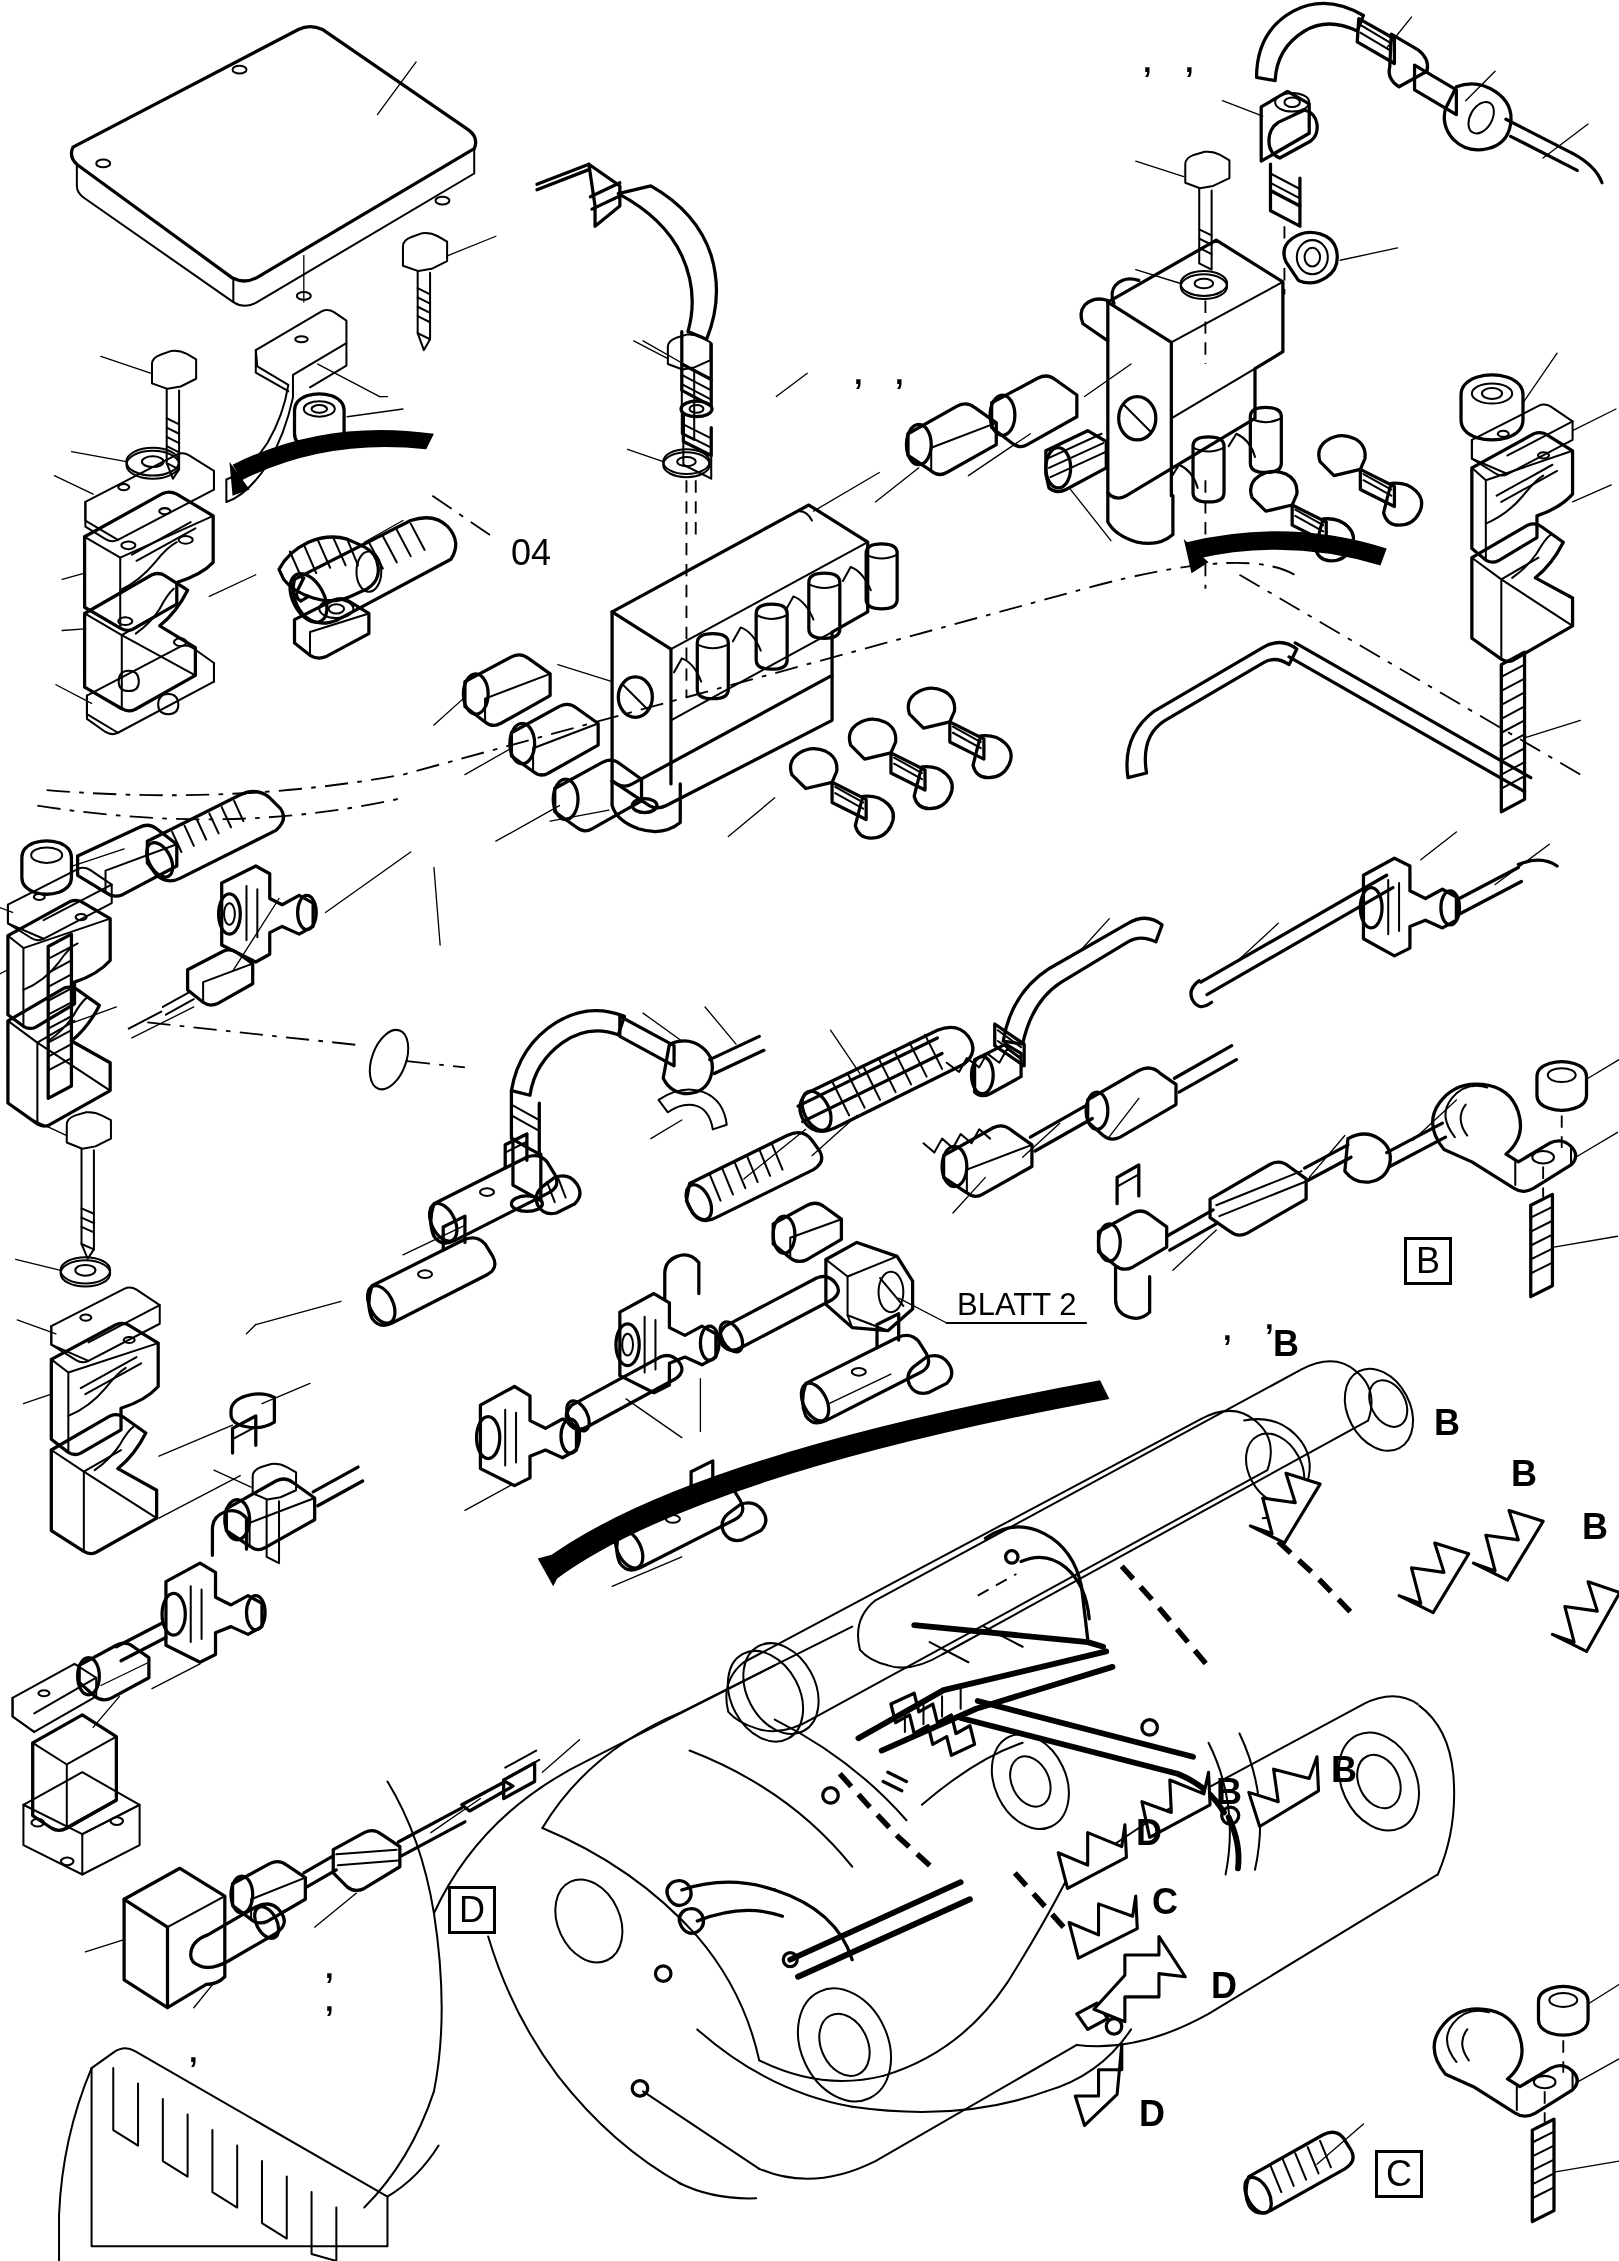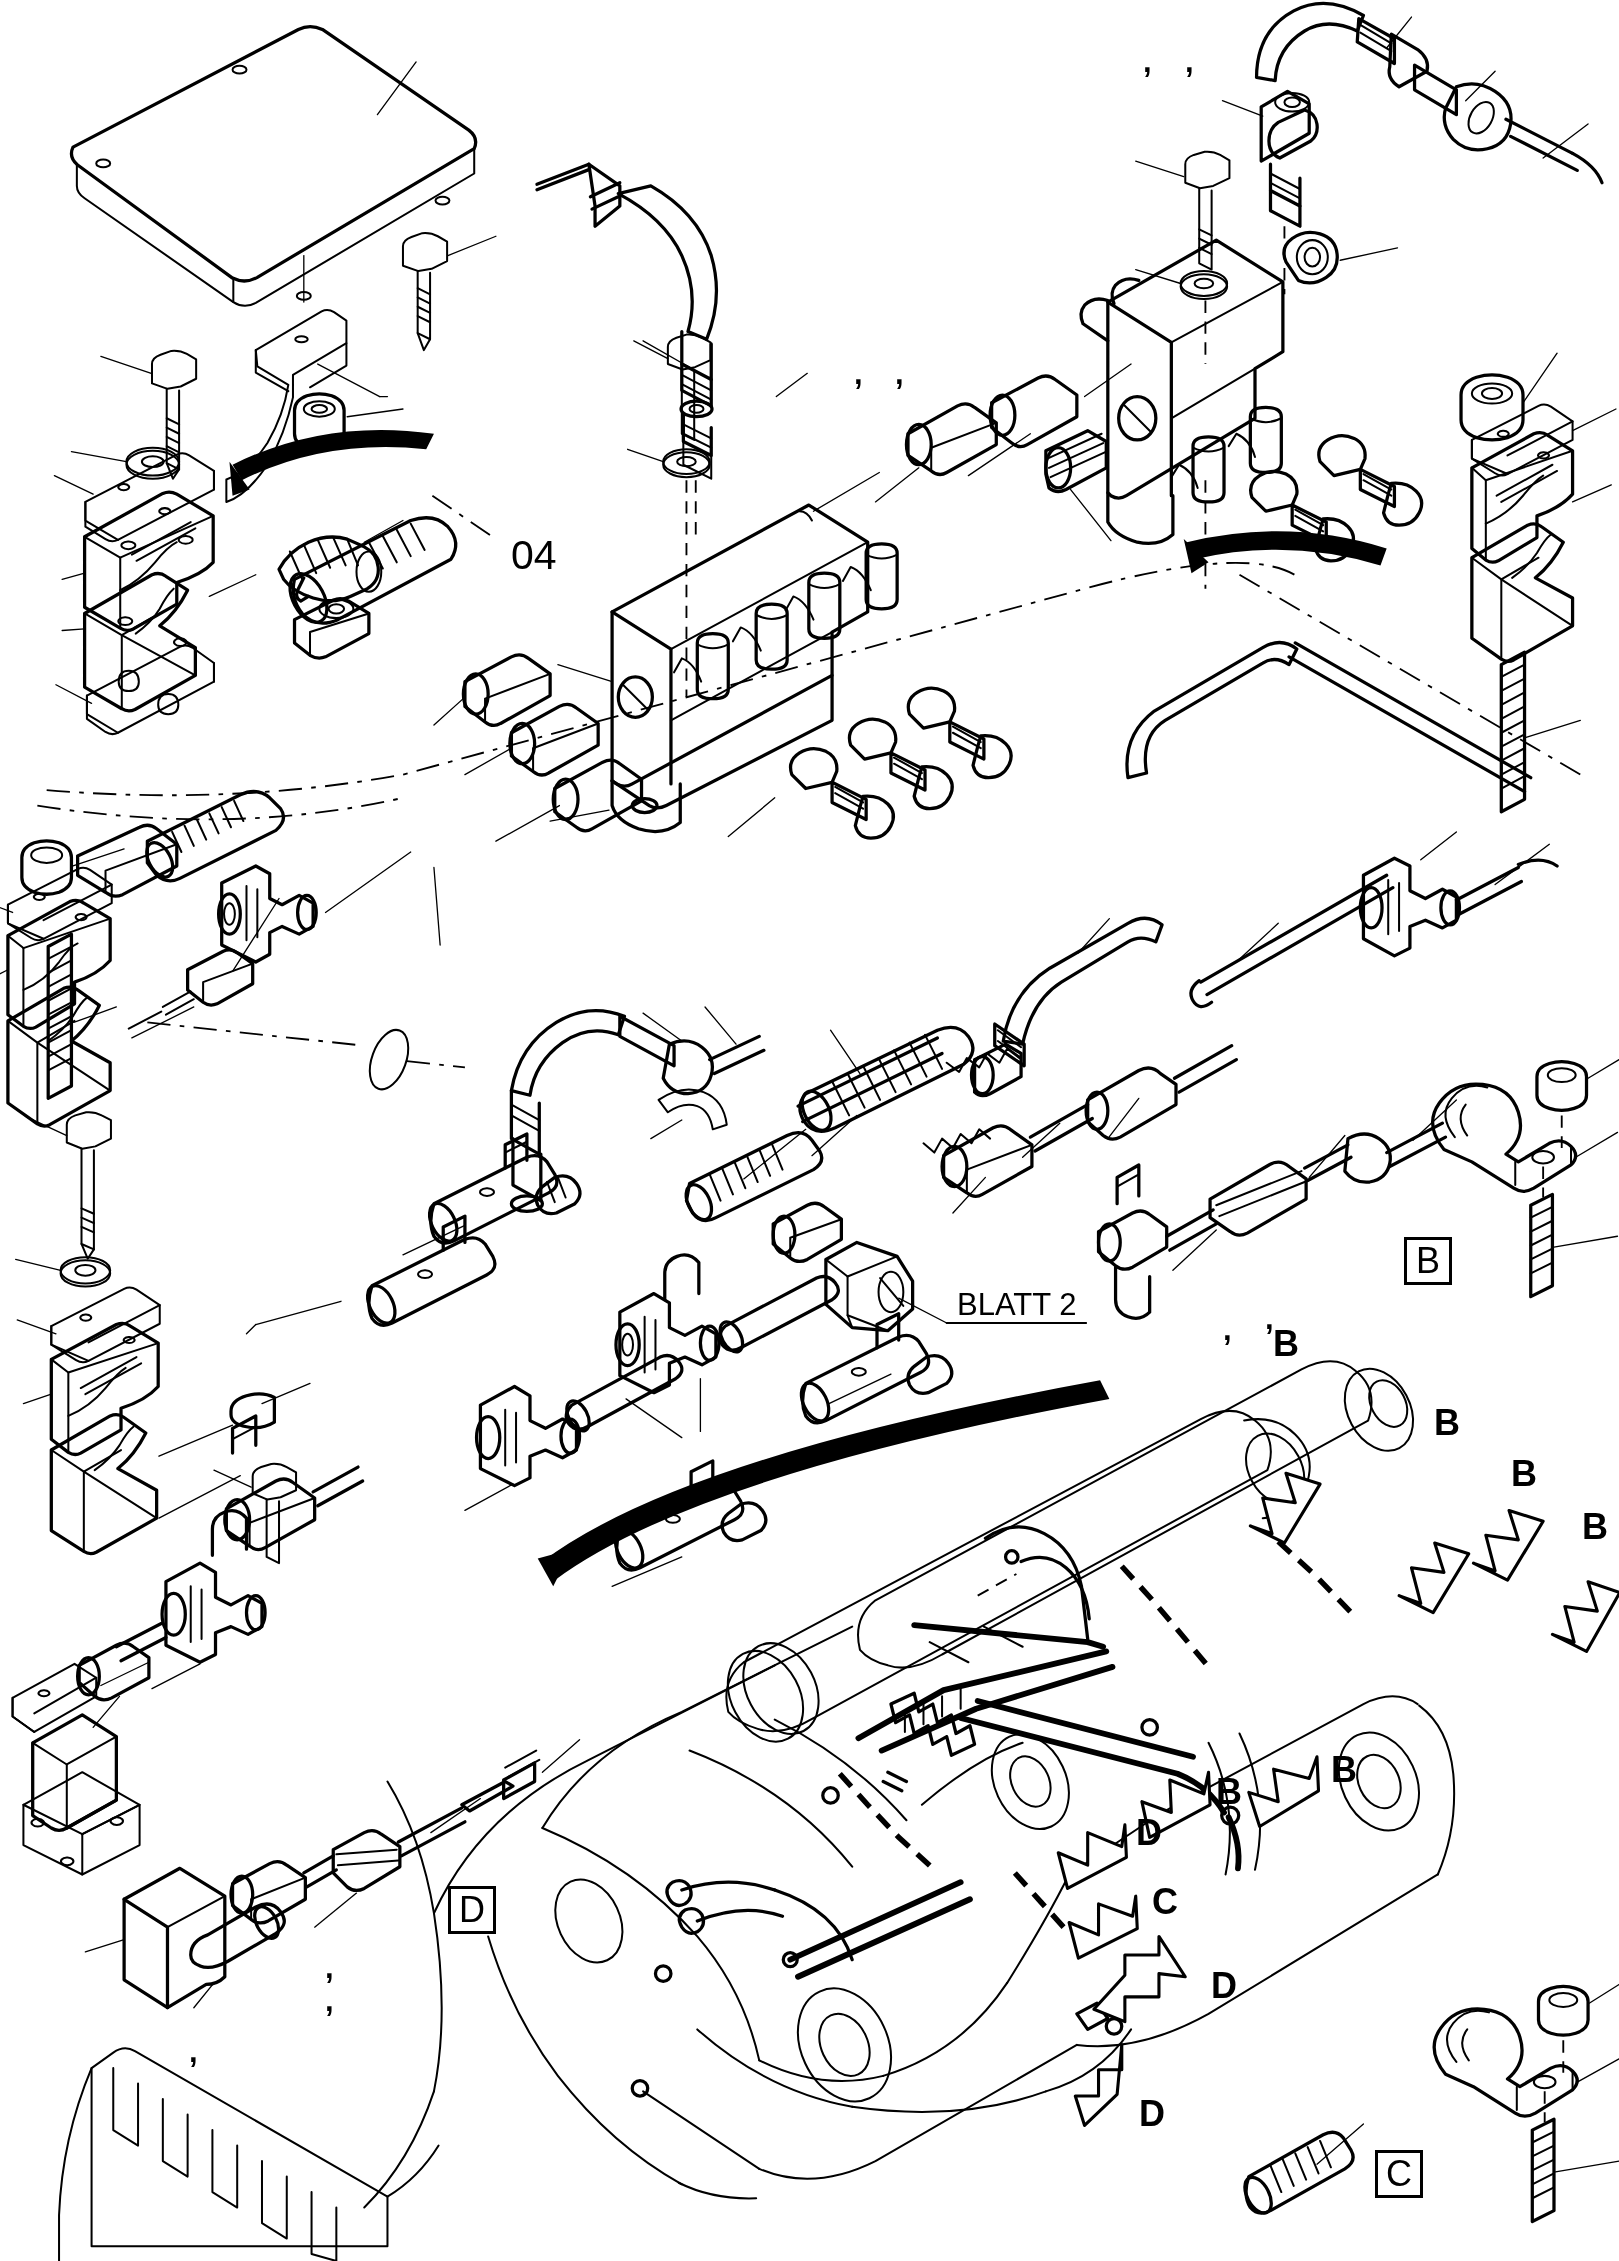--- a/index.html
+++ b/index.html
@@ -37,21 +37,21 @@
     background: #fff;
     display: flex;
     align-items: center;
     justify-content: center;
     font-family: "Liberation Sans", sans-serif;
     font-size: 36px;
     font-weight: 400;
     color: #000;
     width: 48px; height: 48px;
   }
-  .ref-num { font-size: 41px; font-weight: 400; }
+  .ref-num { font-size: 36px; font-weight: 400; }
   .sheet-ref { font-size: 31px; font-weight: 400; }
   .tick { font-size: 31px; font-weight: 700; }
   svg { display: block; }
   .ln  { fill:none; stroke:#000; stroke-width:2.6; stroke-linecap:round; stroke-linejoin:round; }
   .ln3 { fill:none; stroke:#000; stroke-width:4.2; stroke-linecap:round; stroke-linejoin:round; }
   .ln5 { fill:none; stroke:#000; stroke-width:7.5; stroke-linecap:round; stroke-linejoin:round; }
   .hair{ fill:none; stroke:#000; stroke-width:1.7; stroke-linecap:round; }
   .dash{ fill:none; stroke:#000; stroke-width:2.4; stroke-dasharray:16 11; stroke-linecap:butt; }
   .dashc{fill:none; stroke:#000; stroke-width:2.4; stroke-dasharray:30 12 6 12; stroke-linecap:butt; }
   .dashb{fill:none; stroke:#000; stroke-width:7; stroke-dasharray:22 14; stroke-linecap:butt; }

